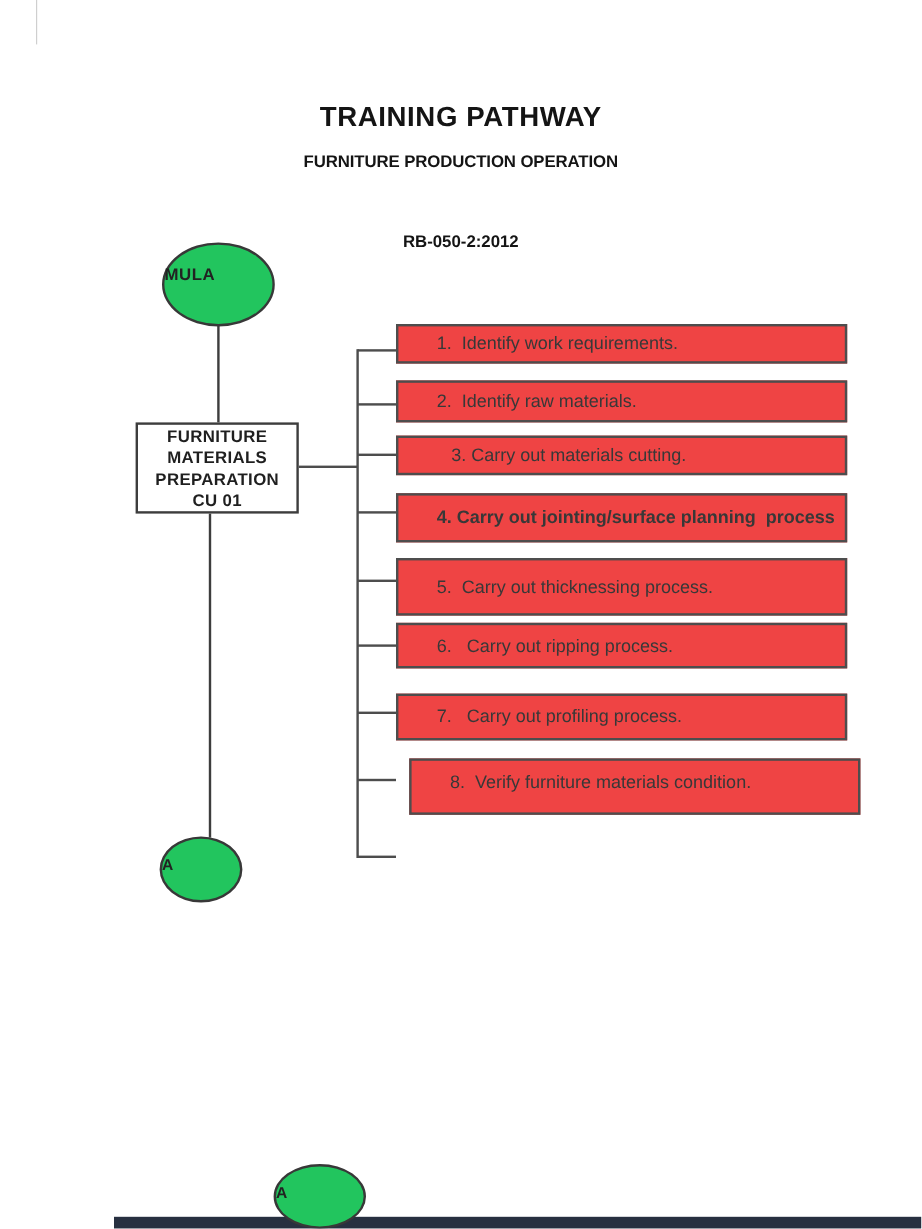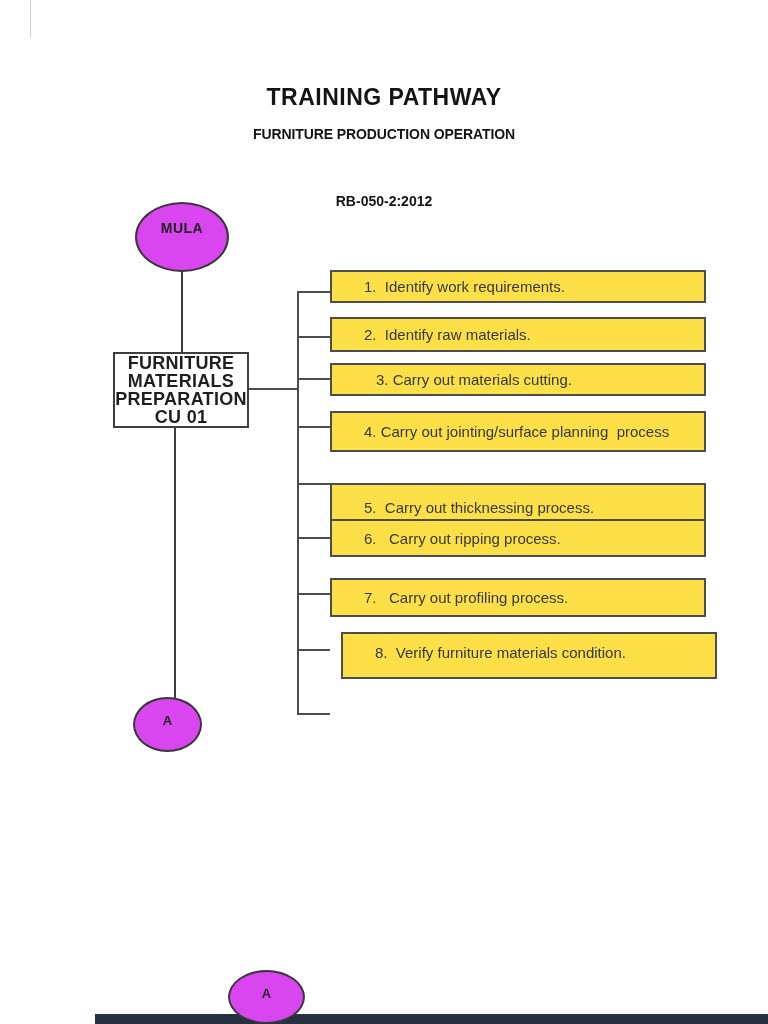--- a/index.html
+++ b/index.html
@@ -12,49 +12,49 @@
   .title    { top:84px;  font-size:23px; letter-spacing:0.5px; }
   .subtitle { top:126px; font-size:14px; letter-spacing:-0.1px; }
   .doccode  { top:149px; font-size:14px;margin-top:44px; }
 
   
   .line { position:absolute; background:#3d3d3d; }
   .stub { position:absolute; background:#4d4d4d; left:298px; width:32px; height:2px; }
 
   
   .ellipse {
-    position:absolute; background:#d946ef; border:2px solid #383838; border-radius:50%;
-    display:flex; align-items:center; justify-content:center;
+    position:absolute; background:#22c55e; border:2px solid #383838; border-radius:50%;
+    display:flex; align-items:center; 
     font-weight:bold; color:#222; z-index:3; box-sizing:border-box;
   }
   .start-ellipse { left:135px; top:202px; width:94px; height:70px; font-size:14px; padding-bottom:18px; letter-spacing:0.5px; }
   .mid-ellipse   { left:133px; top:697px; width:69px; height:55px; font-size:13px; padding-bottom:8px; }
   .bot-ellipse   { left:228px; top:970px; width:77px; height:54px; font-size:13px; padding-bottom:8px; }
 
   
   .unit-box {
     position:absolute; left:113px; top:352px; width:136px; height:76px;
     background:#fff; border:2px solid #3d3d3d; box-sizing:border-box; z-index:2;
     display:flex; flex-direction:column; align-items:center; justify-content:center;
-    font-size:18px; font-weight:bold; color:#1f1f1f; line-height:18px; letter-spacing:0.3px;
+    font-size:14px; font-weight:bold; color:#1f1f1f; line-height:18px; letter-spacing:0.3px;
     text-align:center;
   }
 
   
   .task-box {
-    position:absolute; left:330px; width:376px; background:#fde047;
+    position:absolute; left:330px; width:376px; background:#ef4444;
     border:2px solid #4d4d4d; box-sizing:border-box; z-index:2;
     display:flex; align-items:center; padding-left:32px;
     font-size:15px; color:#383838; white-space:pre;
   }
   .tb1 { top:270px; height:33px; }
   .tb2 { top:317px; height:35px; }
   .tb3 { top:363px; height:33px;padding-left:44px; }
-  .tb4 { top:411px; height:41px; }
-  .tb5 { top:465px; height:48px;margin-top:18px; }
+  .tb4 { top:411px; height:41px;font-weight:bold; }
+  .tb5 { top:465px; height:48px; }
   .tb6 { top:519px; height:38px; }
   .tb7 { top:578px; height:39px; }
   .tb8 { top:632px; height:47px; align-items:flex-start; padding-top:10px;margin-left:11px; }
   .tb9 { top:697px; height:50px; align-items:flex-start; padding-top:8px; padding-left:22px; }
 
   
   .edge-line { position:absolute; left:30px; top:0; width:1px; height:37px; background:#cfcfcf; }
   .footer-bar { position:absolute; left:95px; top:1014px; width:673px; height:10px; z-index:1; }
 </style>
 </head>

